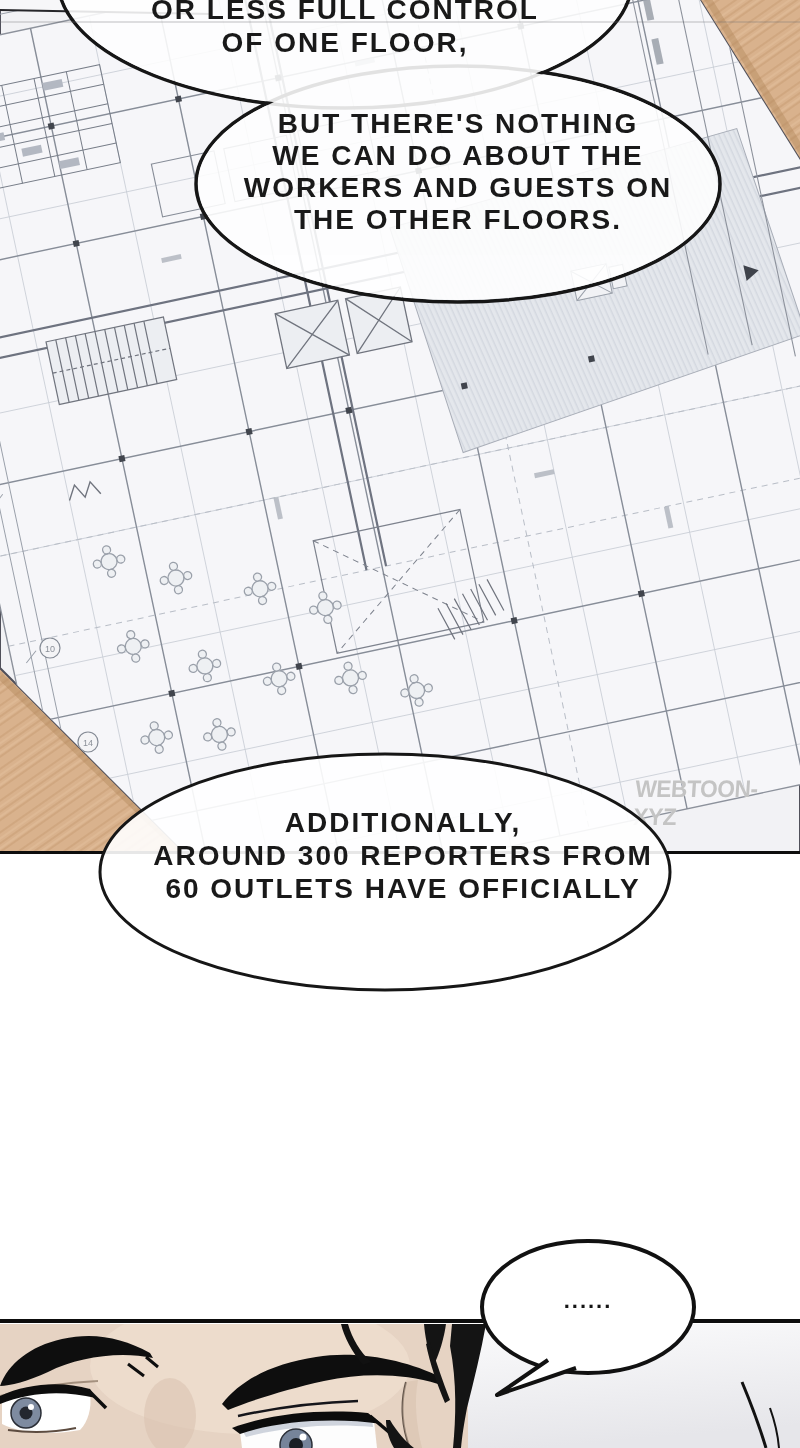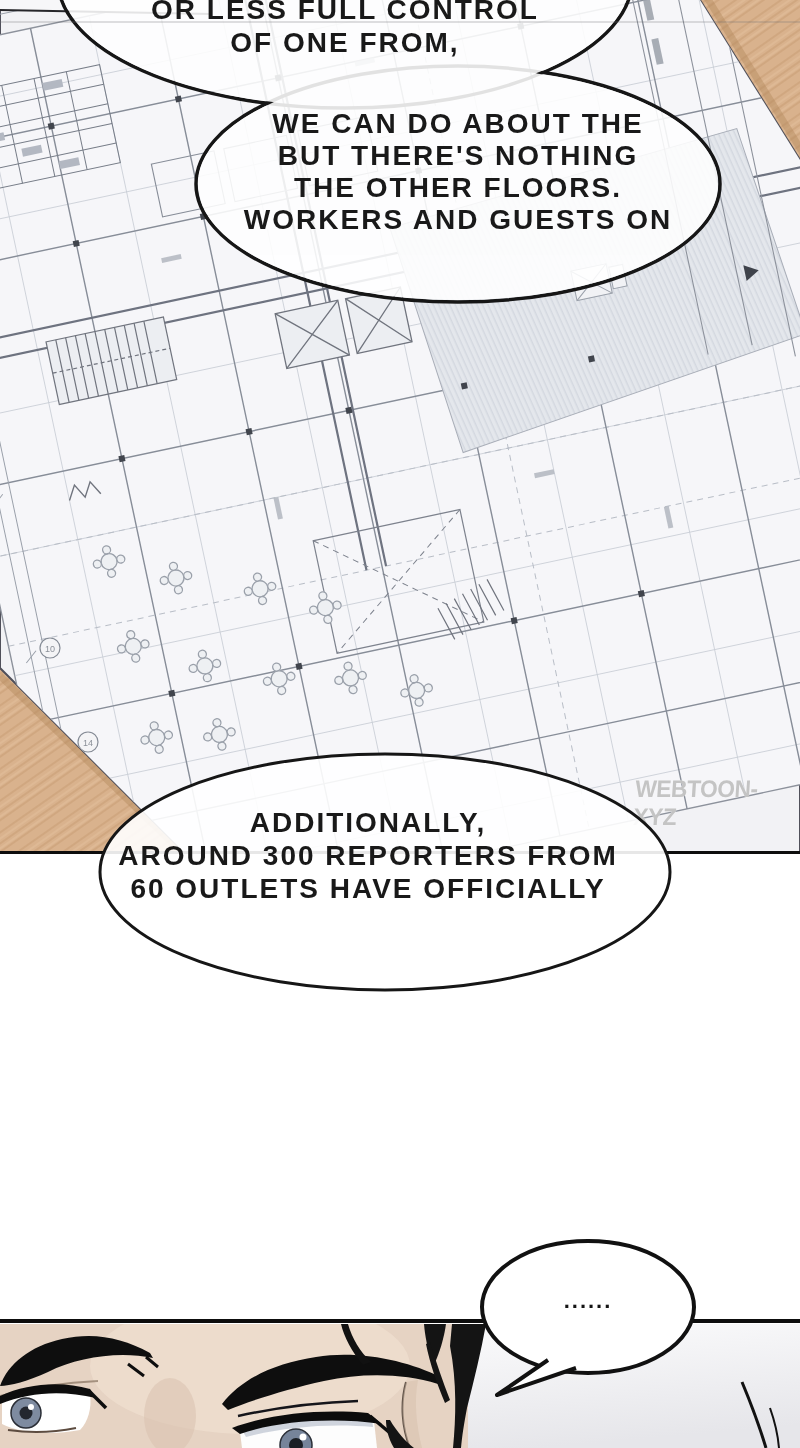--- a/index.html
+++ b/index.html
@@ -217,38 +217,38 @@
       <ellipse cx="458" cy="184" rx="262" ry="118"></ellipse>
     </g>
     <g fill="#ffffff" opacity="0.88">
       <ellipse cx="345" cy="-20" rx="285" ry="126"></ellipse>
       <ellipse cx="458" cy="184" rx="260" ry="116"></ellipse>
     </g>
   </svg>
 
   <div class="bubble-text" id="b1text" style="left:65px;top:-7px;width:560px;">
     <div class="line">OR LESS FULL CONTROL</div>
-    <div class="line">OF ONE FROM,</div>
+    <div class="line">OF ONE FLOOR,</div>
   </div>
 
   <div class="bubble-text" id="b2text" style="left:158px;top:108px;width:600px;">
+    <div class="line">BUT THERE'S NOTHING</div>
     <div class="line">WE CAN DO ABOUT THE</div>
-    <div class="line">BUT THERE'S NOTHING</div>
+    <div class="line">WORKERS AND GUESTS ON</div>
     <div class="line">THE OTHER FLOORS.</div>
-    <div class="line">WORKERS AND GUESTS ON</div>
   </div>
 
   <div id="seam" class="abs"></div>
 
   <div class="abs panel-border" style="top:851px;height:3px;"></div>
 
   <svg class="abs" style="left:85px;top:750px;z-index:5;pointer-events:none" width="600" height="245" viewBox="0 0 600 245">
     <ellipse cx="300" cy="122" rx="285" ry="118" fill="rgba(255,255,255,0.9)" stroke="#161616" stroke-width="3"></ellipse>
   </svg>
-  <div class="bubble-text" id="b3text" style="left:68px;top:806px;width:600px;text-align:center;">
+  <div class="bubble-text" id="b3text" style="left:103px;top:806px;width:600px;text-align:center;">
     <div class="line">ADDITIONALLY,</div>
     <div class="line">AROUND 300 REPORTERS FROM</div>
     <div class="line">60 OUTLETS HAVE OFFICIALLY</div>
   </div>
 
   <div id="watermark" class="abs">WEBTOON-XYZ</div>
 
   <div class="abs panel-border" style="top:1319px;height:4px;"></div>
 
   <svg class="abs" style="left:0;top:1324px;z-index:1" width="800" height="124" viewBox="0 0 800 124">

